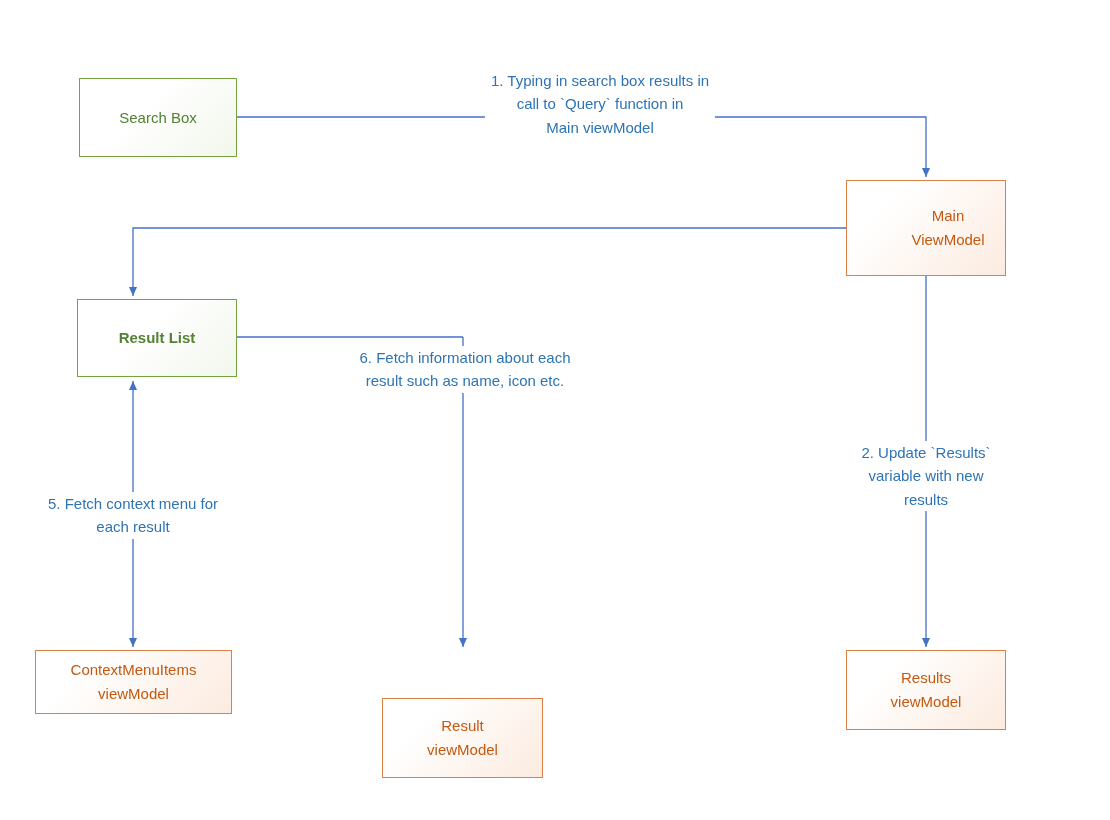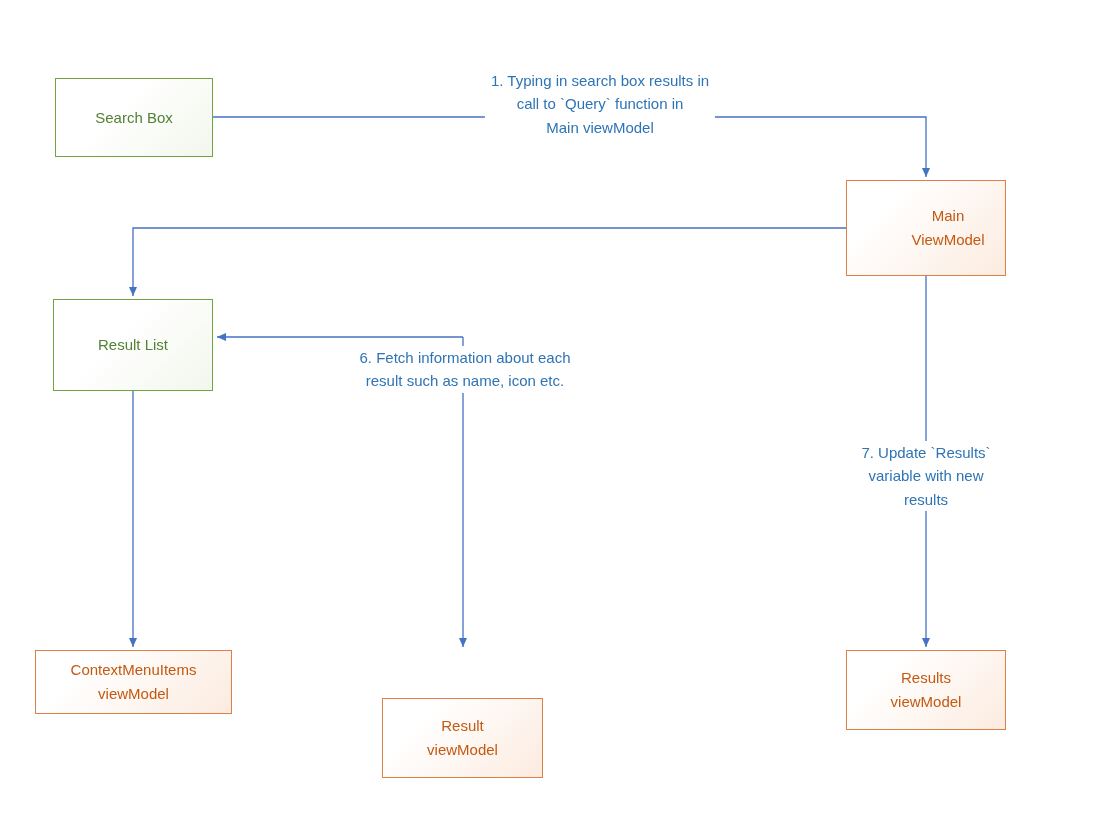--- a/index.html
+++ b/index.html
@@ -30,41 +30,42 @@
     text-align: center;
     font-size: 15px;
     line-height: 1.6;
     white-space: pre-line;
     box-sizing: border-box;
   }
   .node.green {
     border: 1px solid #73A43F;
     color: #538135;
     background: linear-gradient(135deg, #ffffff 40%, #f2f7ec 100%);
+    margin-left: 24px;
   }
   .node.orange {
     border: 1px solid #DD8047;
     color: #C45911;
     background: linear-gradient(135deg, #ffffff 25%, #fcebdf 100%);
   }
   .note {
     position: absolute;
     z-index: 2;
     transform: translateX(-50%);
     background: #ffffff;
     color: #2E74B5;
     font-size: 15px;
     line-height: 1.55;
     text-align: center;
     white-space: pre-line;
     padding: 0 6px;
   }
   #node-search-box      { left: 55px;  top: 78px;  width: 158px; height: 79px; }
   #node-main-viewmodel  { left: 846px; top: 180px; width: 160px; height: 96px; padding-left: 44px; }
-  #node-result-list     { left: 53px;  top: 299px; width: 160px; height: 92px; }
+  #node-result-list     { left: 53px;  top: 299px; width: 160px; height: 78px; font-weight: bold; }
   #node-contextmenu-vm  { left: 35px;  top: 650px; width: 197px; height: 64px; }
   #node-result-vm       { left: 382px; top: 650px; width: 161px; height: 80px; margin-top: 48px; }
   #node-results-vm      { left: 846px; top: 650px; width: 160px; height: 80px; }
   #note-step1 { left: 600px; top: 69px;  }
   #note-step2 { left: 926px; top: 441px; }
   #note-step3 { left: 455px; top: 192px; }
   #note-step4 { left: 465px; top: 346px; }
   #note-step5 { left: 133px; top: 492px; }
 </style>
 </head>
@@ -118,18 +119,20 @@
   </div>
 
   <div class="node orange" id="node-results-vm">
     <span>Results
 viewModel</span>
   </div>
 
   <div class="note" id="note-step1">1. Typing in search box results in
 call to `Query` function in
 Main viewModel</div>
-  <div class="note" id="note-step2">7. Update `Results` variable with new
+  <div class="note" id="note-step2">2. Update `Results` variable with new
 results</div>
   <div class="note" id="note-step4">6. Fetch information about each
 result such as name, icon etc.</div>
+  <div class="note" id="note-step5">5. Fetch context menu for
+each result</div>
 
 </div>
 
 </body></html>

